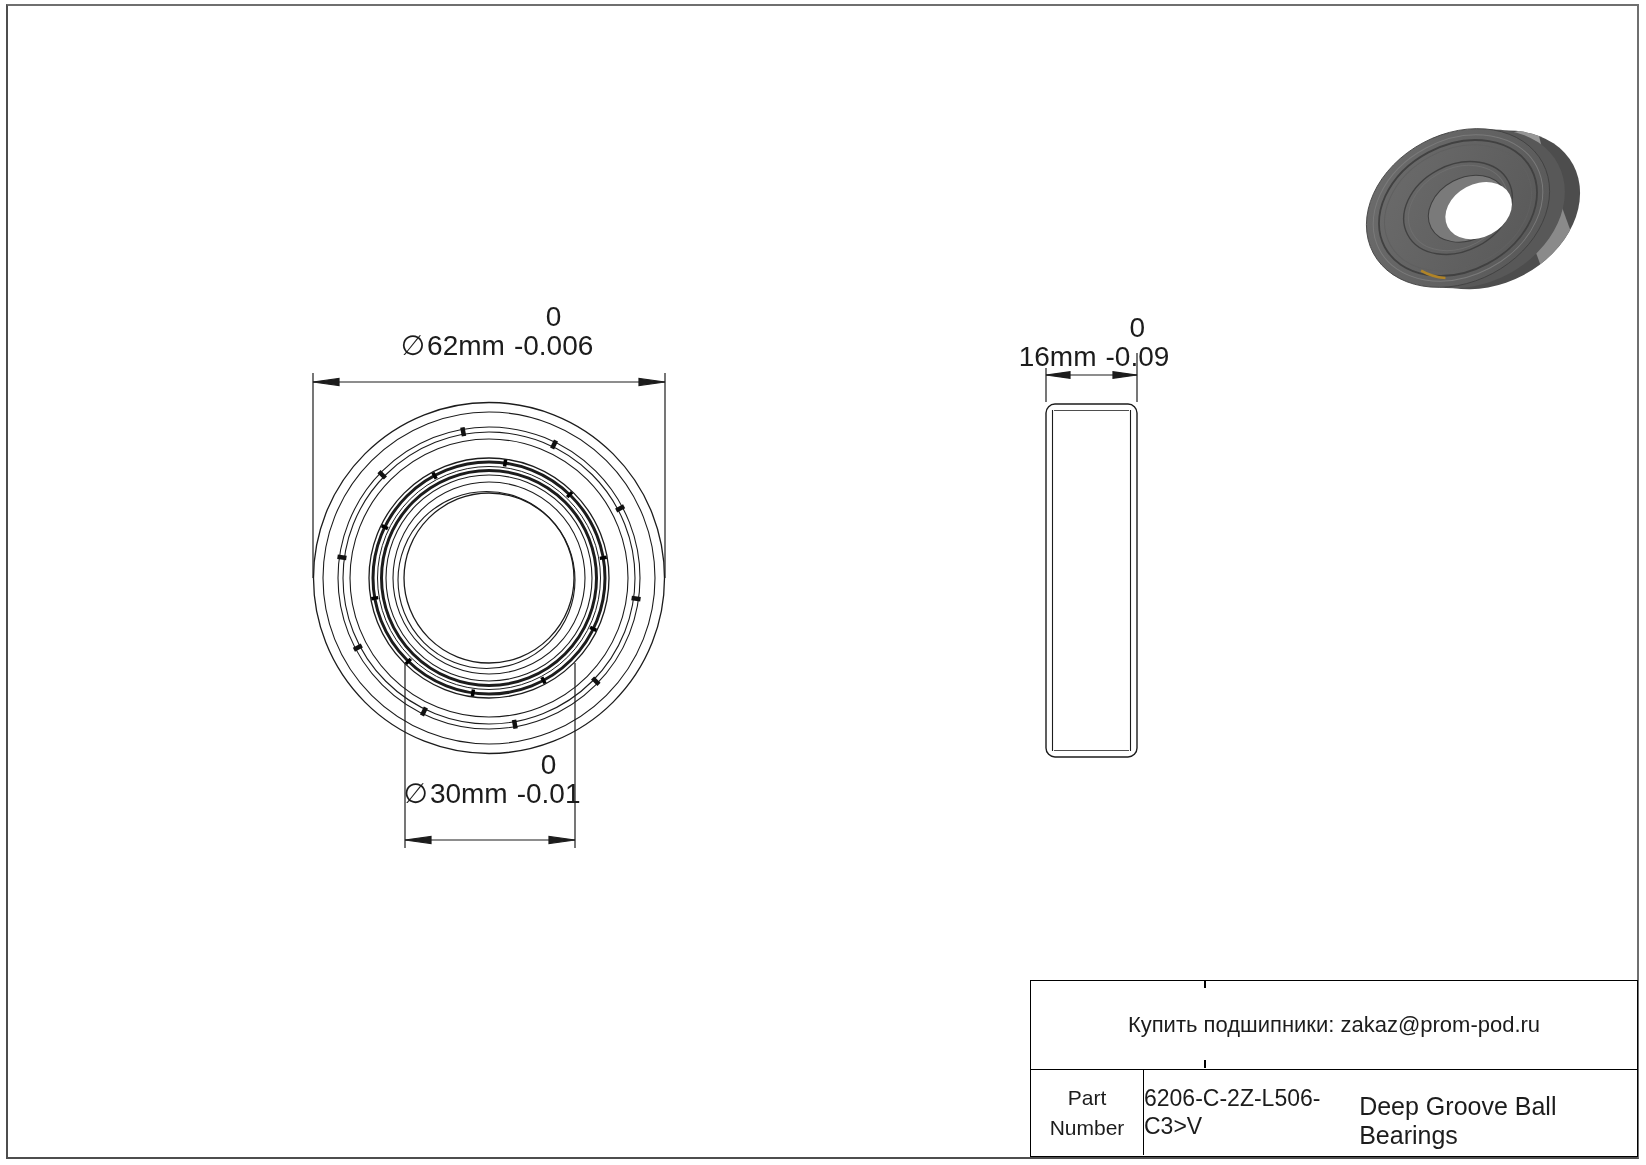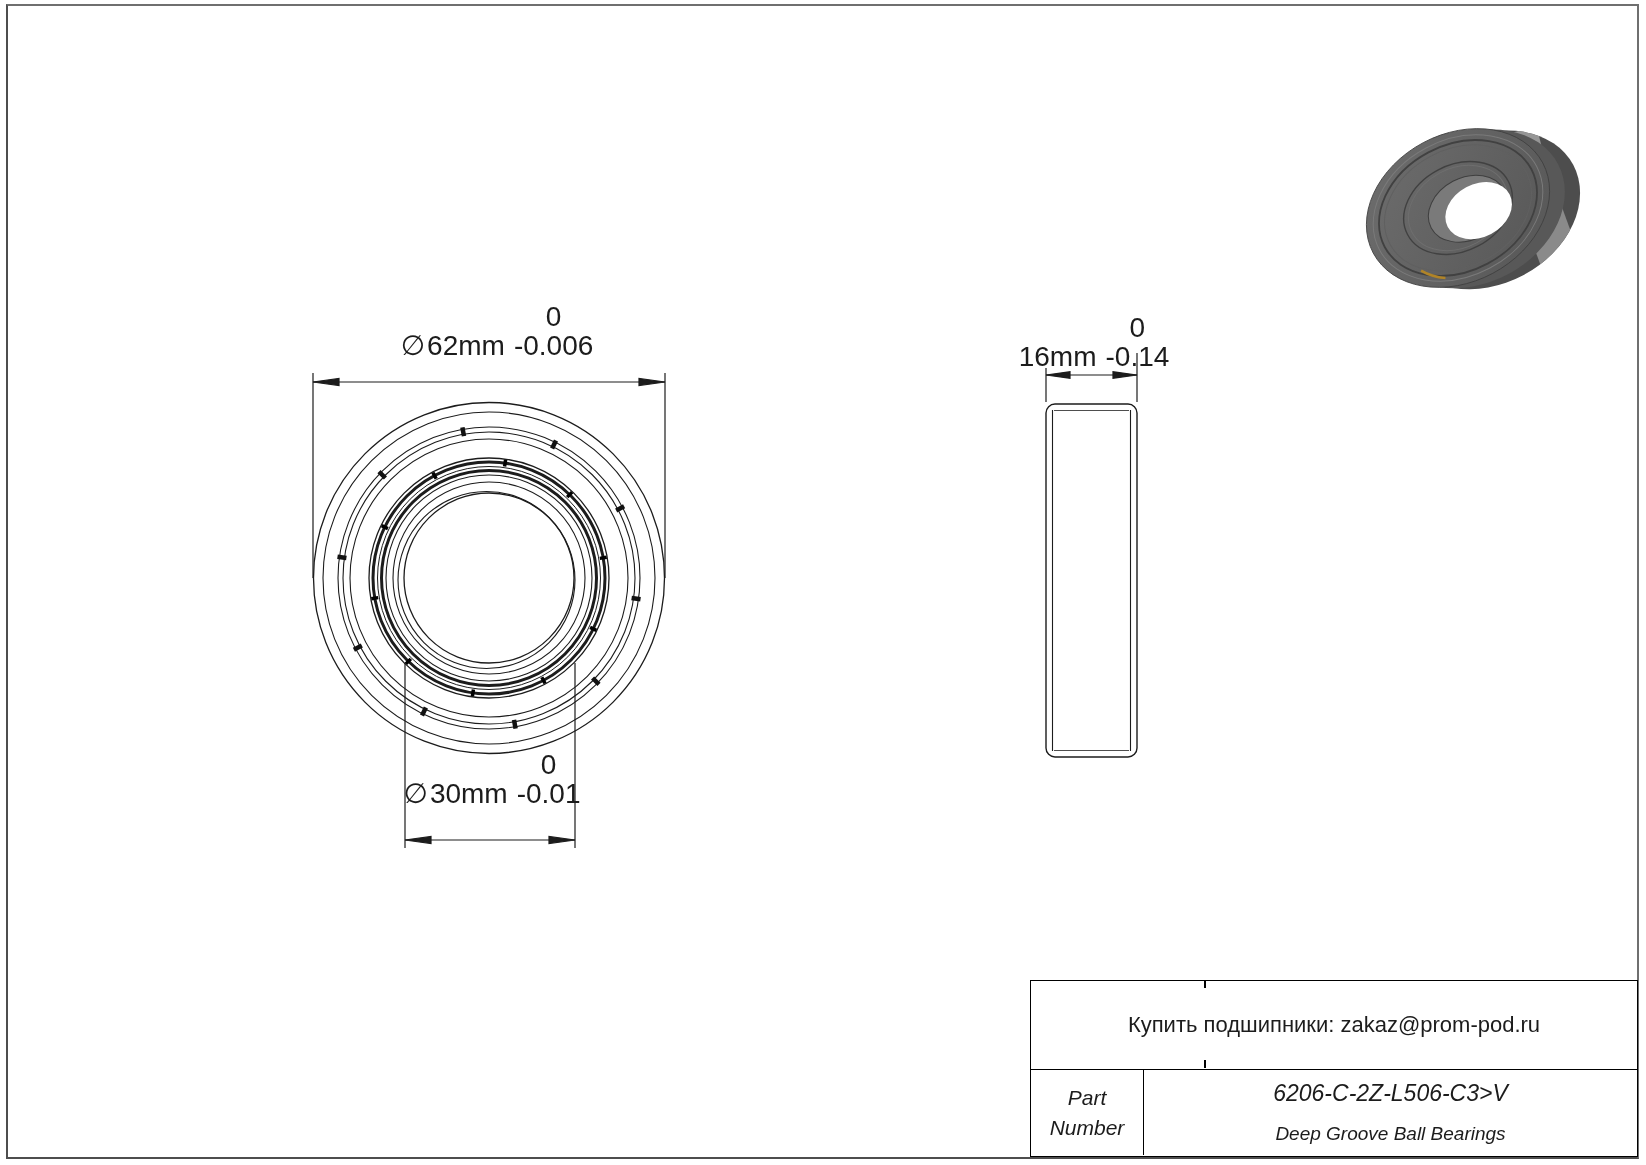--- a/index.html
+++ b/index.html
@@ -13,27 +13,27 @@
        transform:translate(-50%,-100%);white-space:nowrap;}
   .dim .sym{margin-right:2px;}
   .dim .val{margin-right:9px;margin-top:38px;}
   .tolstack{display:flex;flex-direction:column;align-items:center;}
   
   .tblock{position:absolute;left:1030px;top:980px;width:608px;height:177px;
           border:1.5px solid #000;box-sizing:border-box;}
   .tb-row-top{position:absolute;left:0;top:0;width:100%;height:88px;
           display:flex;align-items:center;justify-content:center;font-size:22px;}
   .tb-row-bottom{position:absolute;left:0;top:88px;width:100%;height:86px;
-          border-top:1.5px solid #000;display:flex;box-sizing:border-box;font-style:italic;}
+          border-top:1.5px solid #000;display:flex;box-sizing:border-box;}
   .tb-cell-label{width:112px;display:flex;flex-direction:column;align-items:center;
           justify-content:center;font-size:21px;line-height:1.4;box-sizing:border-box;}
-  .tb-cell-value{flex:1;border-left:1.5px solid #000;display:flex;flex-direction:column;
+  .tb-cell-value{flex:1;border-left:1.5px solid #000;display:flex;flex-direction:row;
           align-items:center;justify-content:center;box-sizing:border-box;}
   .tb-pn{font-size:23px;line-height:1.2;}
-  .tb-cat{font-size:19px;margin-top:16px;}
+  .tb-cat{font-size:25px;margin-top:16px;}
   .tb-tick{position:absolute;width:2px;height:8px;background:#000;}
 </style>
 </head>
 <body>
 
 <div class="page-border"></div>
 
 <svg class="draw" width="1646" height="1165" viewBox="0 0 1646 1165">
   <g stroke="#1c1c1c" fill="none">
 
@@ -155,21 +155,21 @@
   <span class="tolstack">
     <span>0</span>
     <span>-0.01</span>
   </span>
 </div>
 
 <div class="dim" style="left:1094px;top:371px;">
   <span class="val">16mm</span>
   <span class="tolstack">
     <span>0</span>
-    <span>-0.14</span>
+    <span>-0.09</span>
   </span>
 </div>
 
 <div class="tblock">
   <div class="tb-row-top">
     <span>Купить подшипники: zakaz@prom-pod.ru</span>
   </div>
   <div class="tb-row-bottom">
     <div class="tb-cell-label">
       <span>Part</span>

